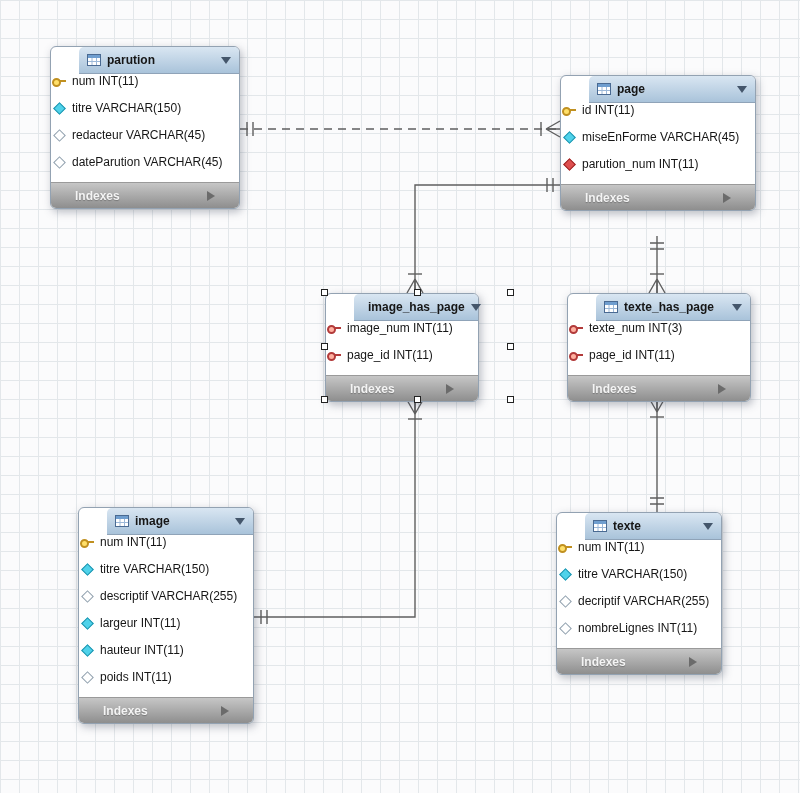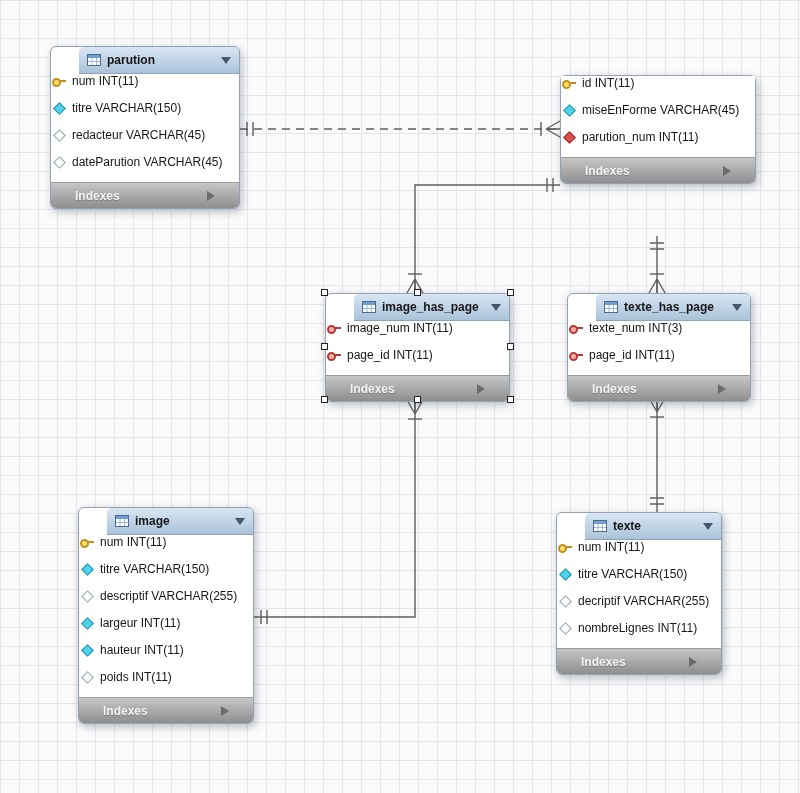--- a/index.html
+++ b/index.html
@@ -70,21 +70,21 @@
   }
   .tbl-footer .arrow{
     margin-left:auto; width:0; height:0;
     border-top:5px solid transparent; border-bottom:5px solid transparent;
     border-left:8px solid #6b6b6b;
   }
 
   
   #t-parution       { left:50px;  top:46px;  width:190px; }
   #t-page           { left:560px; top:75px;  width:196px; }
-  #t-image-has-page { left:325px; top:293px; width:185px; }
+  #t-image-has-page { left:325px; top:293px; width:154px; }
   #t-texte-has-page { left:567px; top:293px; width:184px; }
   #t-image          { left:78px;  top:507px; width:176px; }
   #t-texte          { left:556px; top:512px; width:166px; }
 
   .handle{ position:absolute; z-index:3; width:7px; height:7px; background:#fff; border:1px solid #222; }
 </style>
 </head>
 <body>
 
 <div id="canvas">
@@ -157,20 +157,31 @@
         <span>dateParution VARCHAR(45)</span>
       </div>
     </div>
     <div class="tbl-footer">
       <span>Indexes</span>
       <span class="arrow"></span>
     </div>
   </div>
 
   <div class="db-table" id="t-page">
+    <div class="tbl-header">
+      <svg width="14" height="12">
+          <rect x="0.5" y="0.5" width="13" height="11" fill="#fff" stroke="#4a6a92"></rect>
+          <rect x="1" y="1" width="12" height="3" fill="#6f9ecf"></rect>
+          <line x1="5" y1="4" x2="5" y2="11" stroke="#9cb8d8"></line>
+          <line x1="9.5" y1="4" x2="9.5" y2="11" stroke="#9cb8d8"></line>
+          <line x1="1" y1="7.5" x2="13" y2="7.5" stroke="#9cb8d8"></line>
+        </svg>
+      <span class="title">page</span>
+      <span class="collapse-tri"></span>
+    </div>
     <div class="tbl-body">
       <div class="field">
         <span class="ficon" data-icon="key-yellow"></span>
         <span>id INT(11)</span>
       </div>
       <div class="field">
         <span class="ficon" data-icon="diamond-blue"></span>
         <span>miseEnForme VARCHAR(45)</span>
       </div>
       <div class="field">

